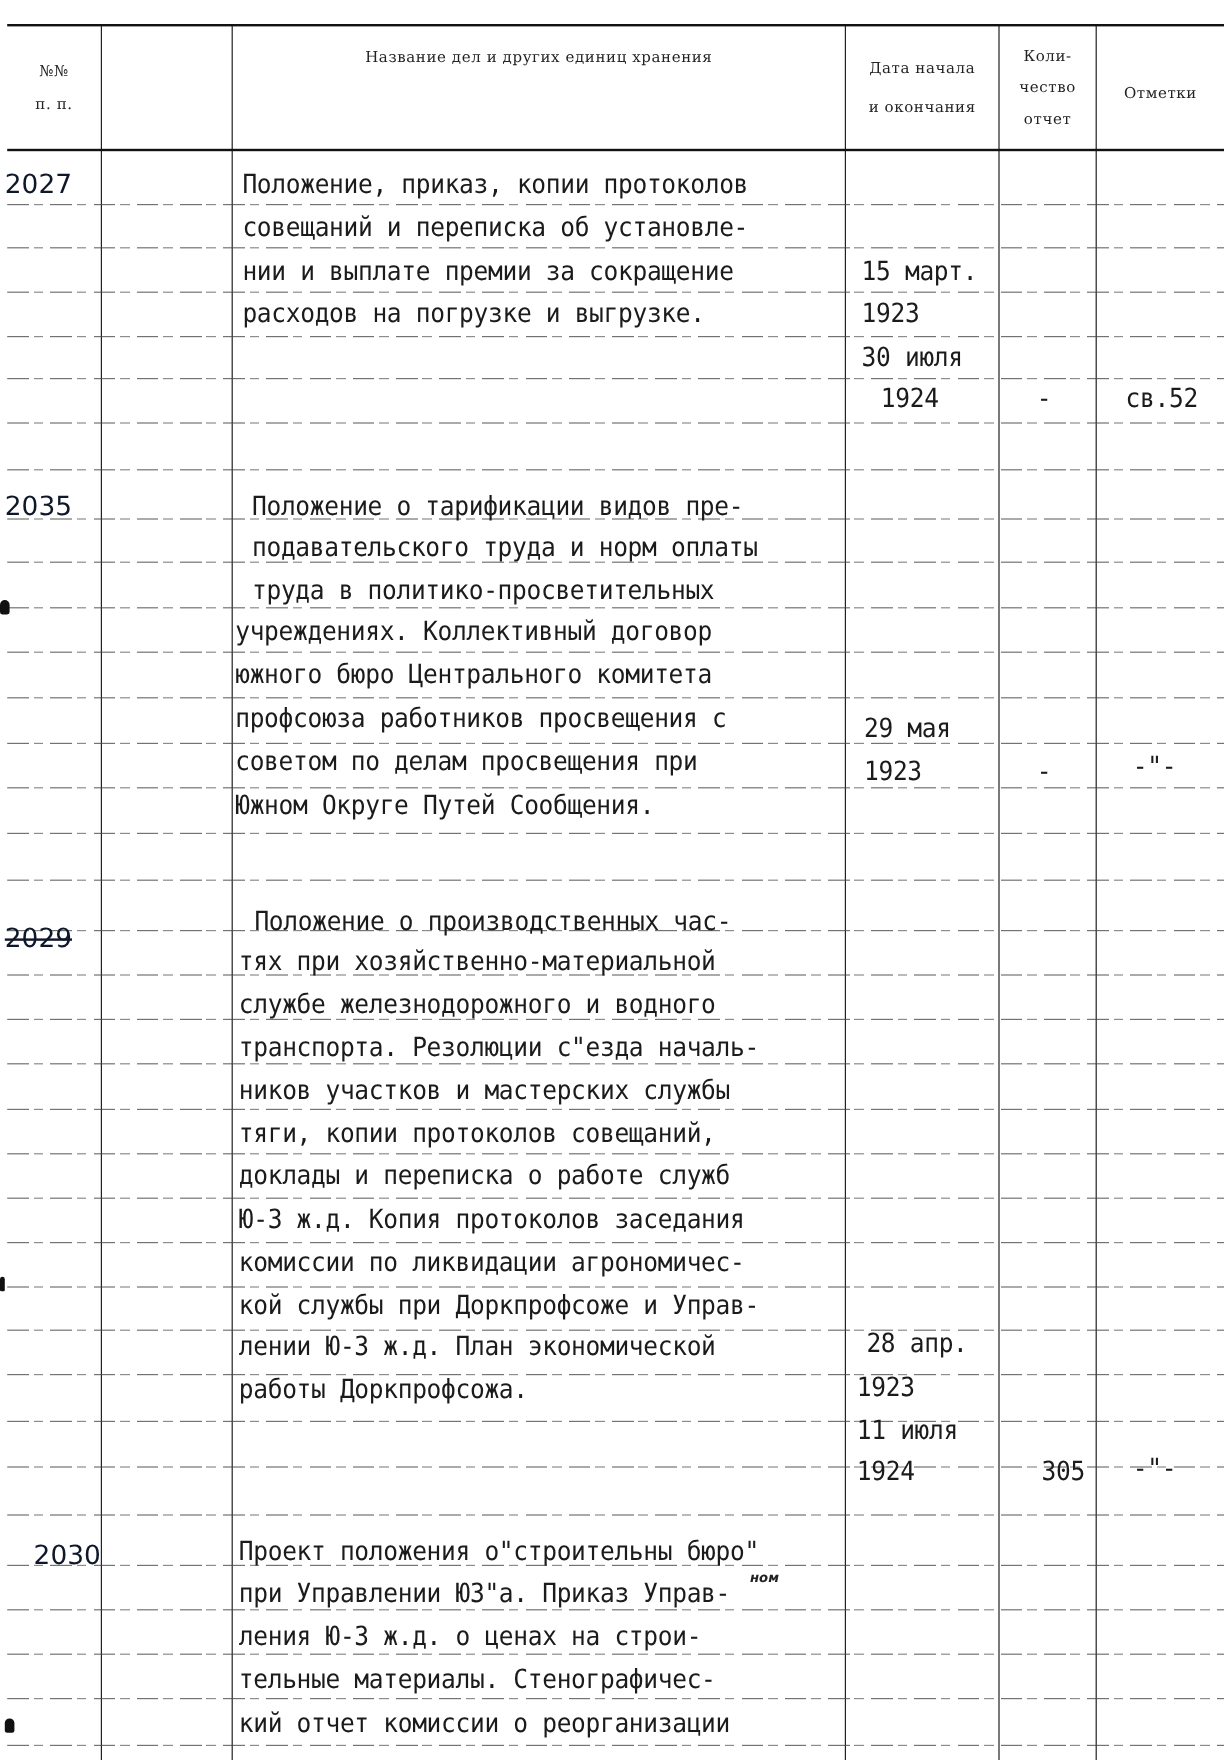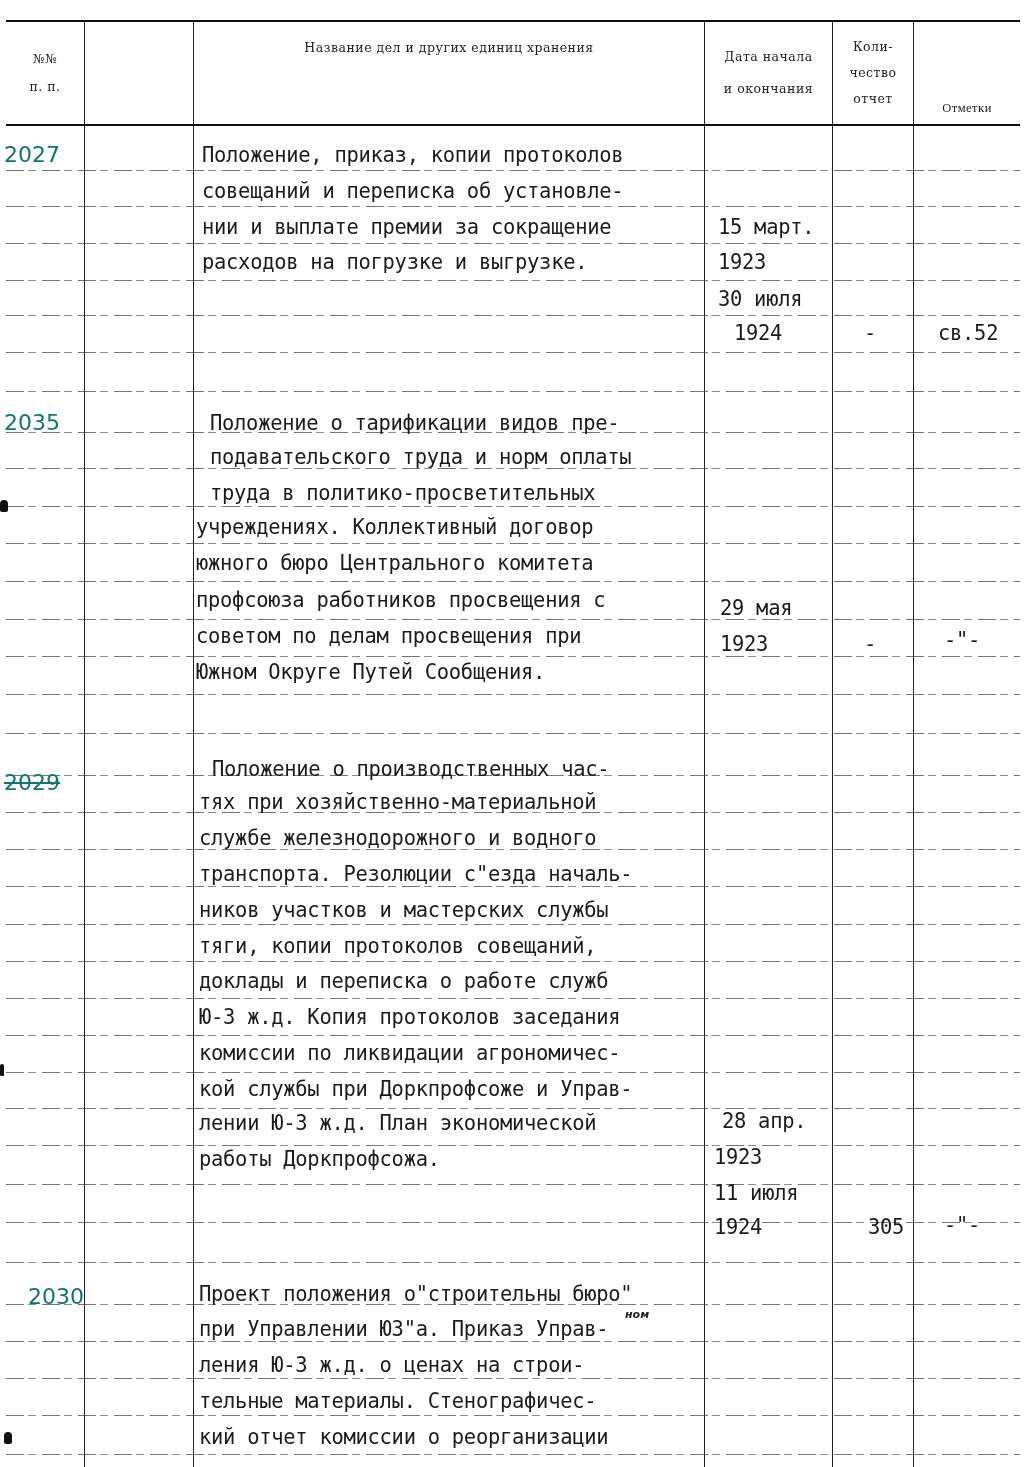--- a/index.html
+++ b/index.html
@@ -27,21 +27,21 @@
   .h-name { left: 194px; width: 510px; }
   .h-date { left: 705px; width: 127px; line-height: 32px; }
   .h-qty { left: 833px; width: 80px; line-height: 26px; }
   .h-note { left: 914px; width: 106px; }
 
   
   .rule { position: absolute; height: 1px; background: repeating-linear-gradient(90deg, #444 0 18px, transparent 18px 22px, #666 22px 30px, transparent 30px 36px); opacity: 0.75; }
 
   
   .tw { position: absolute; font-family: "DejaVu Sans Mono", monospace; font-size: 22px; color: #1b1b1b; white-space: pre; letter-spacing: -0.3px; transform: scaleX(0.93); transform-origin: left center; }
-  .num { font-family: "DejaVu Sans", sans-serif; font-size: 22px; letter-spacing: 0px; transform: none; color: #0f766e; }
+  .num { font-family: "DejaVu Sans", sans-serif; font-size: 22px; letter-spacing: 0px; transform: none; color: #0f172a; }
   .hand { position: absolute; font-family: "DejaVu Sans", sans-serif; font-style: italic; font-weight: bold; font-size: 11px; color: #222; }
   .mark { position: absolute; width: 8px; height: 12px; background: #111; border-radius: 4px 4px 2px 2px; }
 </style>
 </head>
 <body>
 
 <div class="page">
 
   <div class="vline c1"></div>
   <div class="vline c2"></div>
@@ -66,21 +66,21 @@
         <div>и окончания</div>
       </div>
   </div>
   <div class="hcell h-qty">
     <div>
         <div>Коли-</div>
         <div>чество</div>
         <div>отчет</div>
       </div>
   </div>
-  <div class="hcell h-note" style="align-items:flex-end;padding-top:10px;height:88px;font-family:Liberation Serif, serif;">
+  <div class="hcell h-note" style="align-items:center;padding-top:10px;height:88px;">
     <div>Отметки</div>
   </div>
 
   <div class="rule" style="left:6px;width:1014px;top:170px;"></div>
   <div class="rule" style="left:6px;width:1014px;top:206px;"></div>
   <div class="rule" style="left:6px;width:1014px;top:243px;"></div>
   <div class="rule" style="left:6px;width:1014px;top:280px;"></div>
   <div class="rule" style="left:6px;width:1014px;top:315px;"></div>
   <div class="rule" style="left:6px;width:1014px;top:352px;"></div>
   <div class="rule" style="left:6px;width:1014px;top:391px;"></div>

